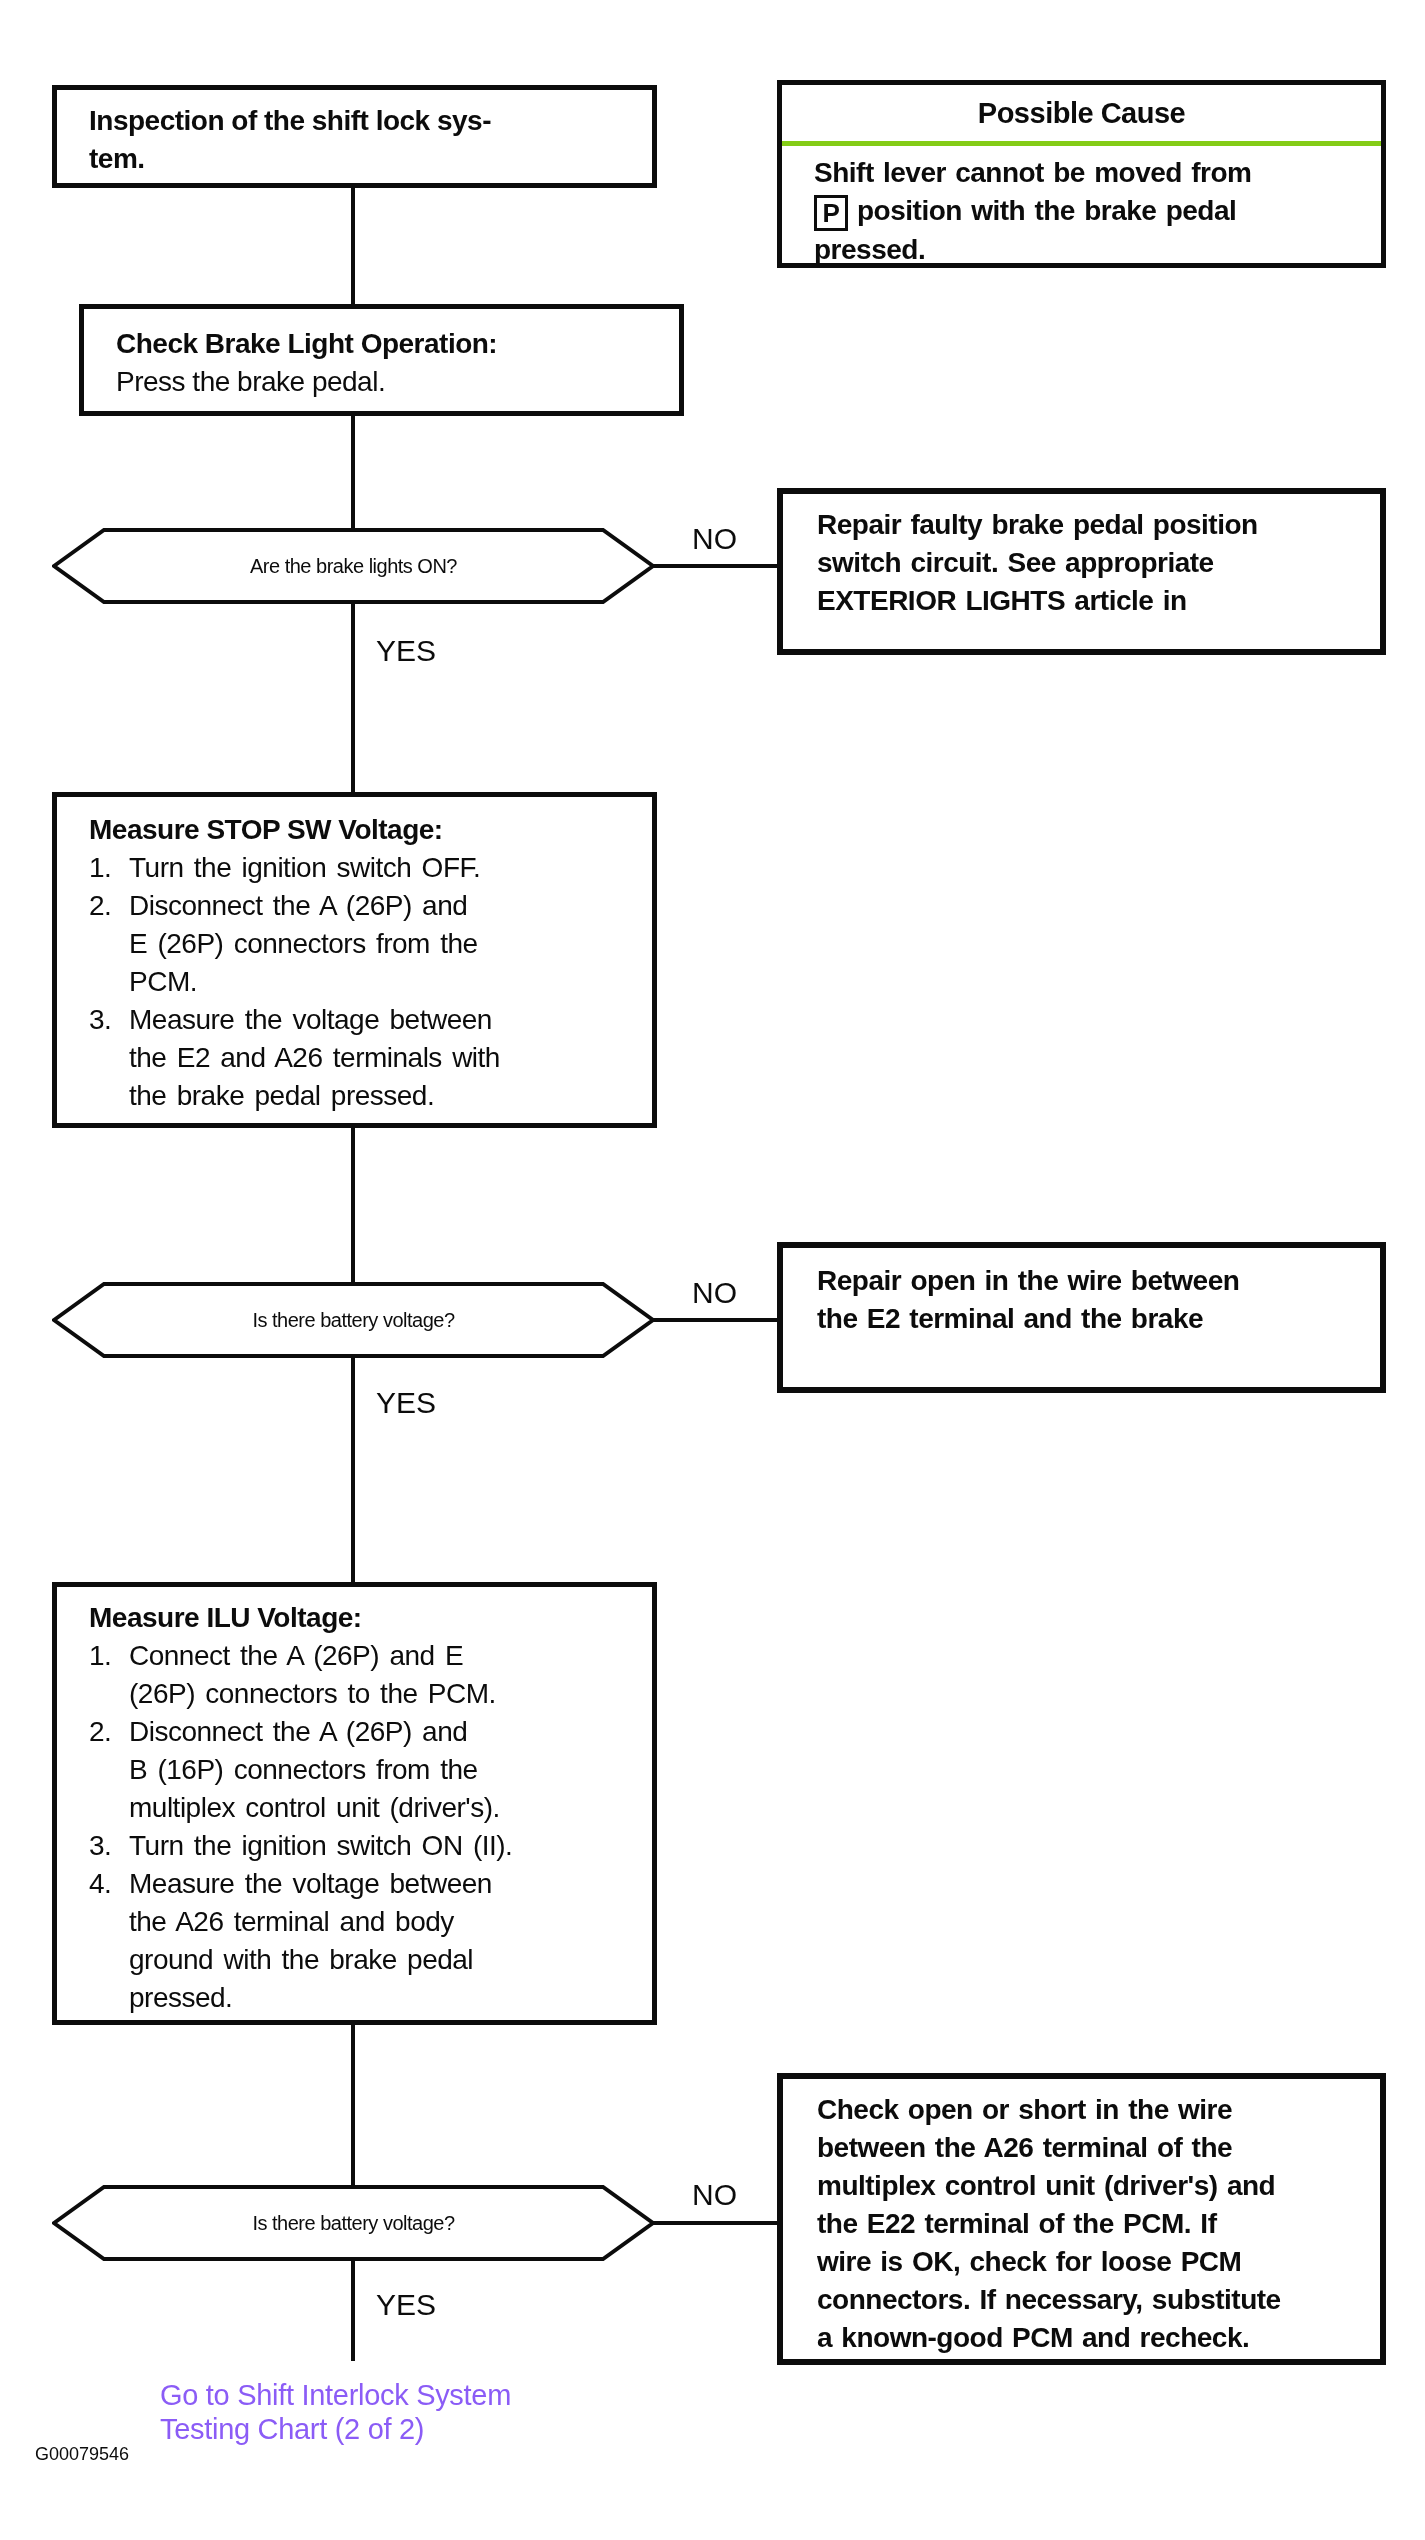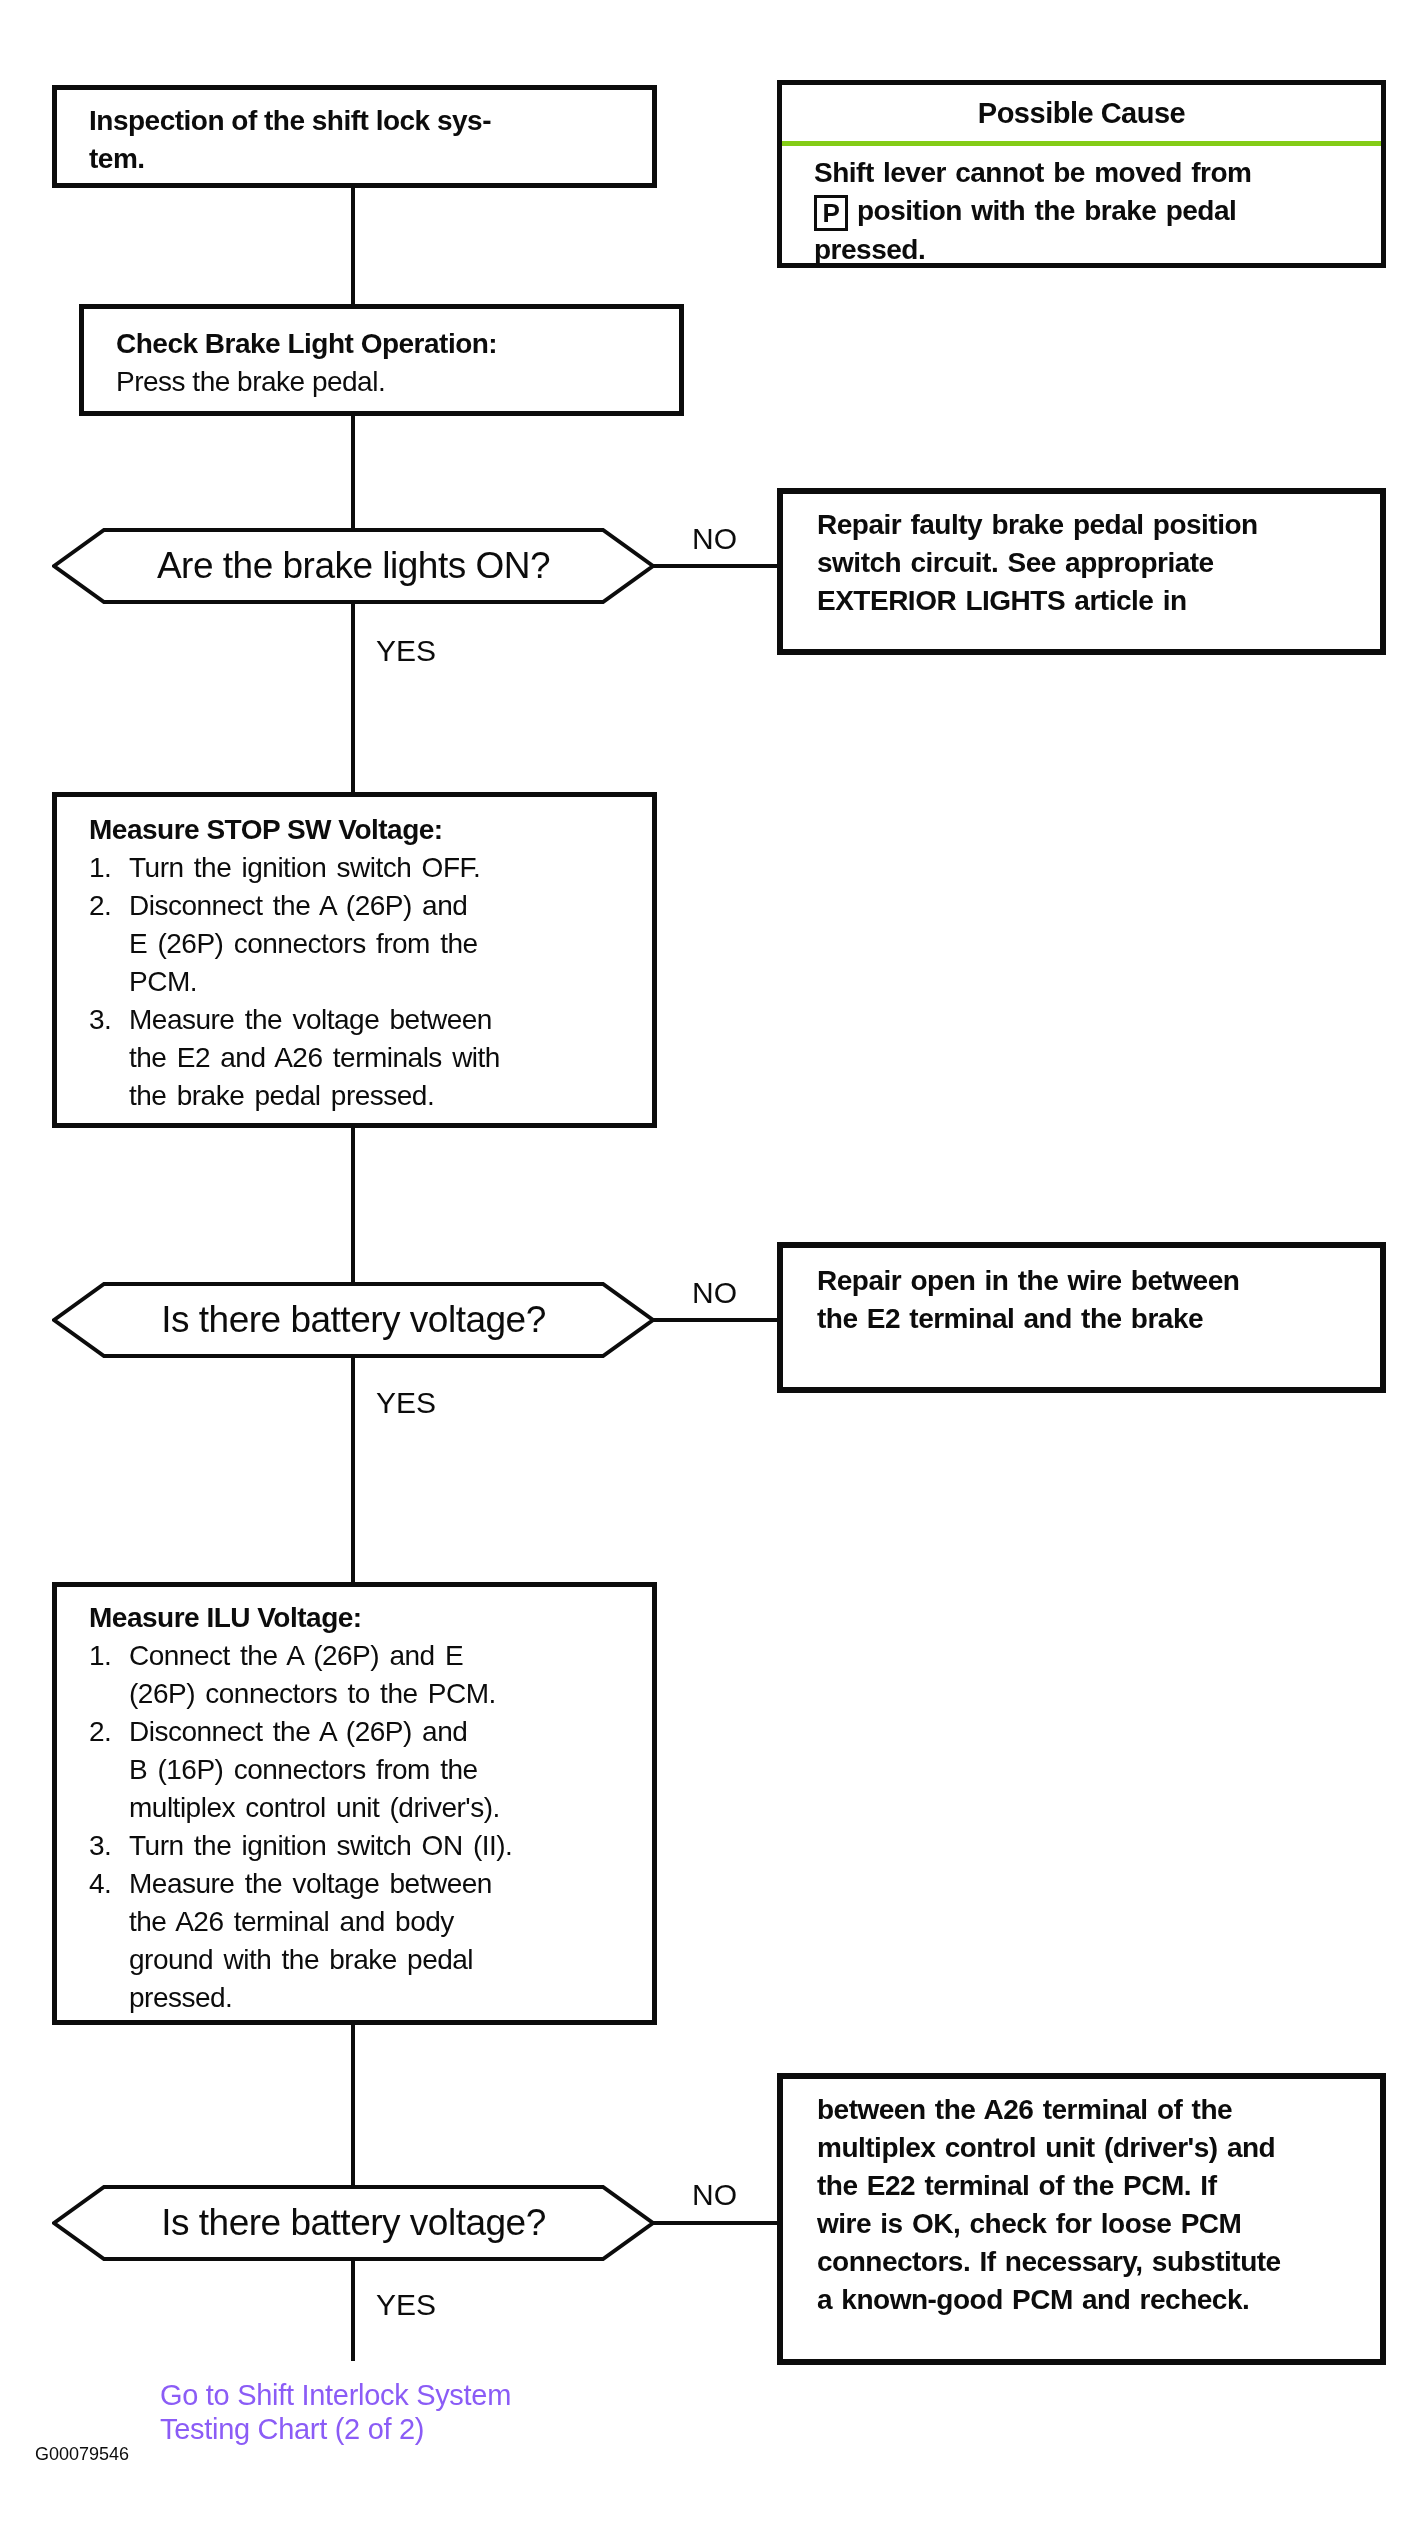--- a/index.html
+++ b/index.html
@@ -24,21 +24,21 @@
   #possible-cause .hdr{border-bottom:5px solid #84cc16;text-align:center;
     font-weight:bold;font-size:29px;line-height:56px;letter-spacing:-0.5px;}
   #possible-cause .body{padding:8px 8px 0 32px;border-radius:25px;}
   #possible-cause .body .line{font-weight:bold;}
   .pbadge{display:inline-block;border:3px solid #0c0c0c;line-height:30px;min-width:24px;
     text-align:center;font-weight:bold;font-size:26px;margin-right:9px;padding:0 2px;vertical-align:-2px;}
   
   .hex{position:absolute;left:52px;width:603px;height:76px;}
   .hex svg{position:absolute;left:0;top:0;}
   .hex .q{position:absolute;left:0;top:0;width:100%;height:100%;display:flex;
-    align-items:center;justify-content:center;font-size:37px;letter-spacing:-0.5px;}
+    align-items:center;justify-content:center;font-size:20px;letter-spacing:-0.5px;}
   
   .vline{position:absolute;width:4px;background:#0c0c0c;}
   .hline{position:absolute;height:4px;background:#0c0c0c;}
   .tag{position:absolute;font-size:30px;line-height:34px;letter-spacing:0;}
   
   .goto{position:absolute;left:160px;top:2378px;color:#8b5cf6;}
   .goto .gline{font-size:29px;line-height:34px;letter-spacing:-0.3px;white-space:nowrap;}
   .figid{position:absolute;left:35px;top:2444px;font-size:18px;letter-spacing:0;}
 </style>
 </head>
@@ -164,20 +164,21 @@
 
   <div class="hex" style="top:2185px;">
     <svg width="603" height="76" viewBox="0 0 603 76">
       <polygon points="2,38 52,2 551,2 601,38 551,74 52,74" fill="#ffffff" stroke="#0c0c0c" stroke-width="4"></polygon>
     </svg>
     <div class="q">Is there battery voltage?</div>
   </div>
 
   <div class="pbox right" style="top:2073px;height:292px;">
     <div class="btxt" style="padding-top:12px;padding-left:34px;">
+      <div class="line">Check open or short in the wire</div>
       <div class="line">between the A26 terminal of the</div>
       <div class="line">multiplex control unit (driver's) and</div>
       <div class="line">the E22 terminal of the PCM. If</div>
       <div class="line">wire is OK, check for loose PCM</div>
       <div class="line">connectors. If necessary, substitute</div>
       <div class="line">a known-good PCM and recheck.</div>
     </div>
   </div>
 
   <div class="vline" style="left:351px;top:188px;height:116px;"></div>

